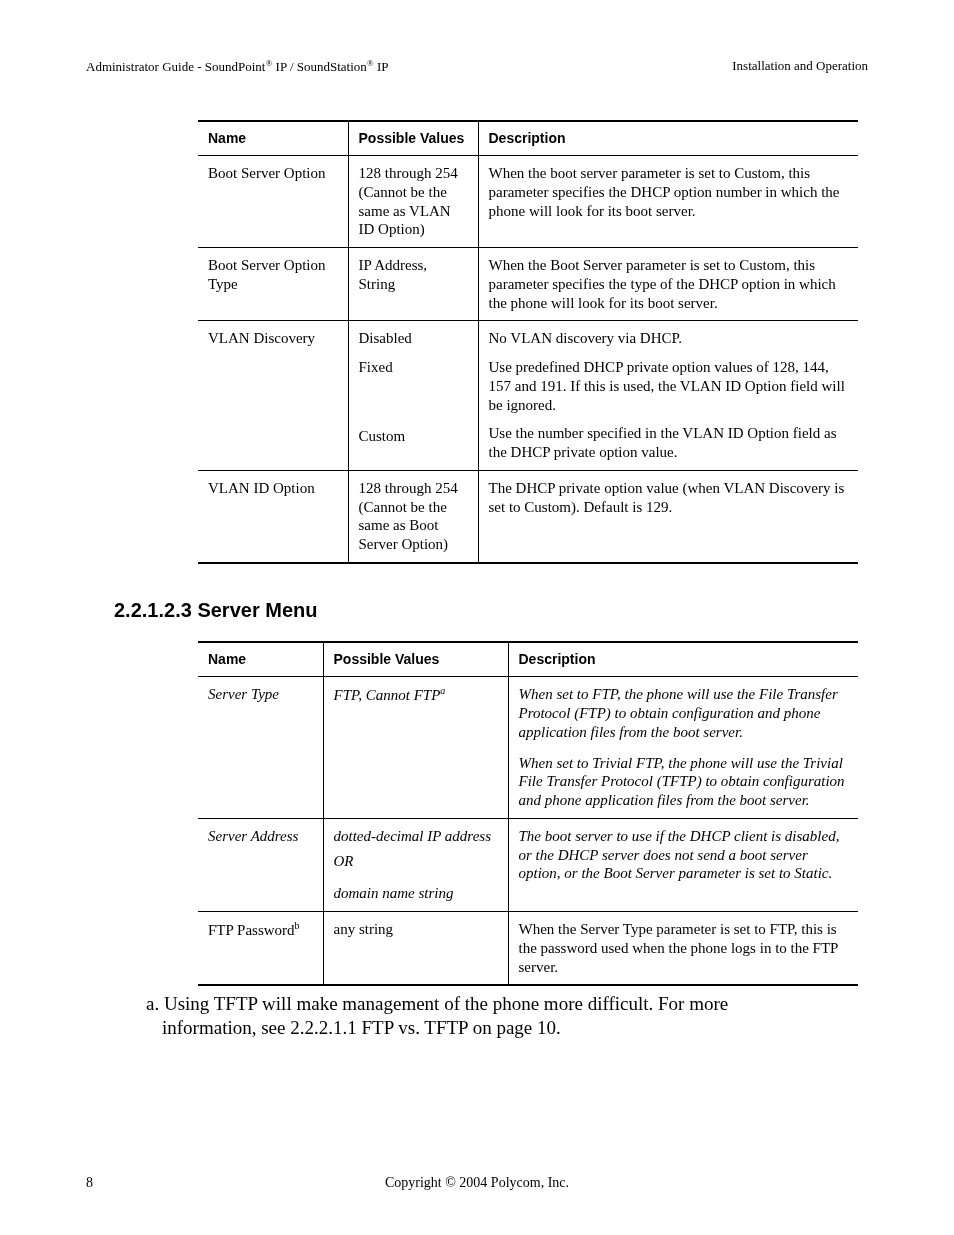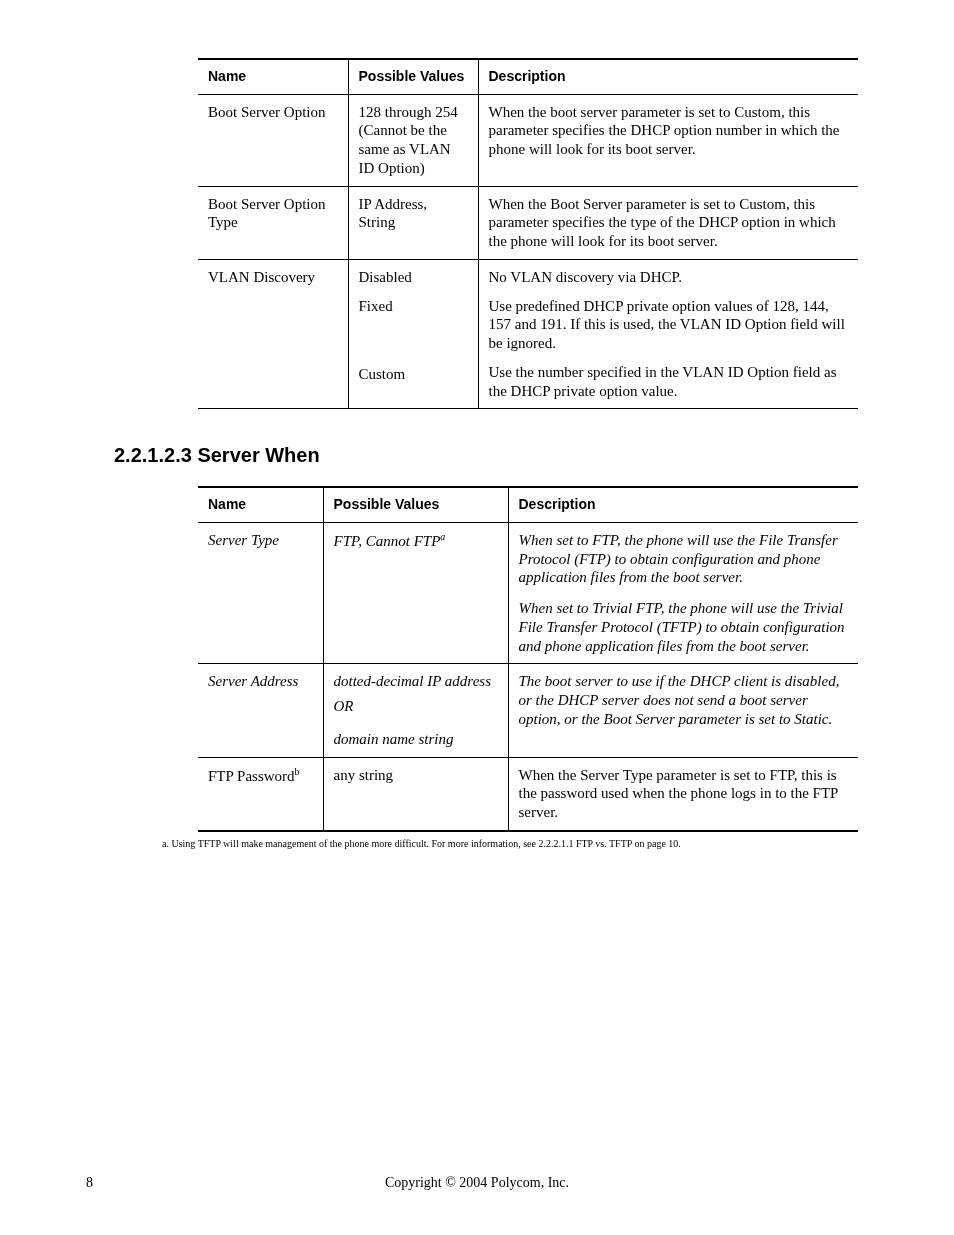--- a/index.html
+++ b/index.html
@@ -81,43 +81,49 @@
   }
   table.params2 tbody tr.divider td {
     border-bottom: 1px solid #000;
     font-style: italic;
   }
   table.params2 tbody tr.last td {
     border-bottom: 2px solid #000;
   }
   .footnotes {
     width: 660px;
-    margin-left: 76px;
+    margin-left: 60px;
     margin-top: 6px;
-    font-size: 10px;
+    font-size: 19px;
   }
   .footnotes p { margin: 2px 0; text-indent: -16px; padding-left: 16px; }
   .footer {
     position: absolute;
     bottom: 44px;
     left: 86px;
     right: 86px;
     display: flex;
     font-size: 14px;
   }
   .footer .pn { width: 30px; }
   .footer .cc { flex: 1; text-align: center; }
   .supa { font-size: 10px; vertical-align: super; }
   .para2 { margin-top: 12px; display:block; }
 </style>
 </head>
 <body>
 
 <div class="page">
 
+  <div class="running-head">
+    <div>
+      <span>Administrator Guide - SoundPoint</span><span class="sup">®</span><span> IP / SoundStation</span><span class="sup">®</span><span> IP</span>
+    </div>
+    <div>Installation and Operation</div>
+  </div>
 
   <table class="params">
     <colgroup>
         <col style="width:150px">
         <col style="width:130px">
         <col>
       </colgroup>
     <thead>
       <tr>
         <th class="sep">Name</th>
@@ -142,24 +148,29 @@
           <span>Disabled</span>
           <div class="subrow">Fixed</div>
           <div class="subrow" style="margin-top:50px">Custom</div>
         </td>
         <td>
           <span>No VLAN discovery via DHCP.</span>
           <div class="subrow">Use predefined DHCP private option values of 128, 144, 157 and 191.  If this is used, the VLAN ID Option field will be ignored.</div>
           <div class="subrow">Use the number specified in the VLAN ID Option field as the DHCP private option value.</div>
         </td>
       </tr>
+      <tr class="last">
+        <td class="sep">VLAN ID Option</td>
+        <td class="sep">128 through 254 (Cannot be the same as Boot Server Option)</td>
+        <td>The DHCP private option value (when VLAN Discovery is set to Custom).  Default is 129.</td>
+      </tr>
     </tbody>
   </table>
 
-  <h2 class="section">2.2.1.2.3  Server When</h2>
+  <h2 class="section">2.2.1.2.3  Server Menu</h2>
 
   <table class="params2">
     <colgroup>
         <col style="width:125px">
         <col style="width:185px">
         <col>
       </colgroup>
     <thead>
       <tr>
         <th class="sep">Name</th>

